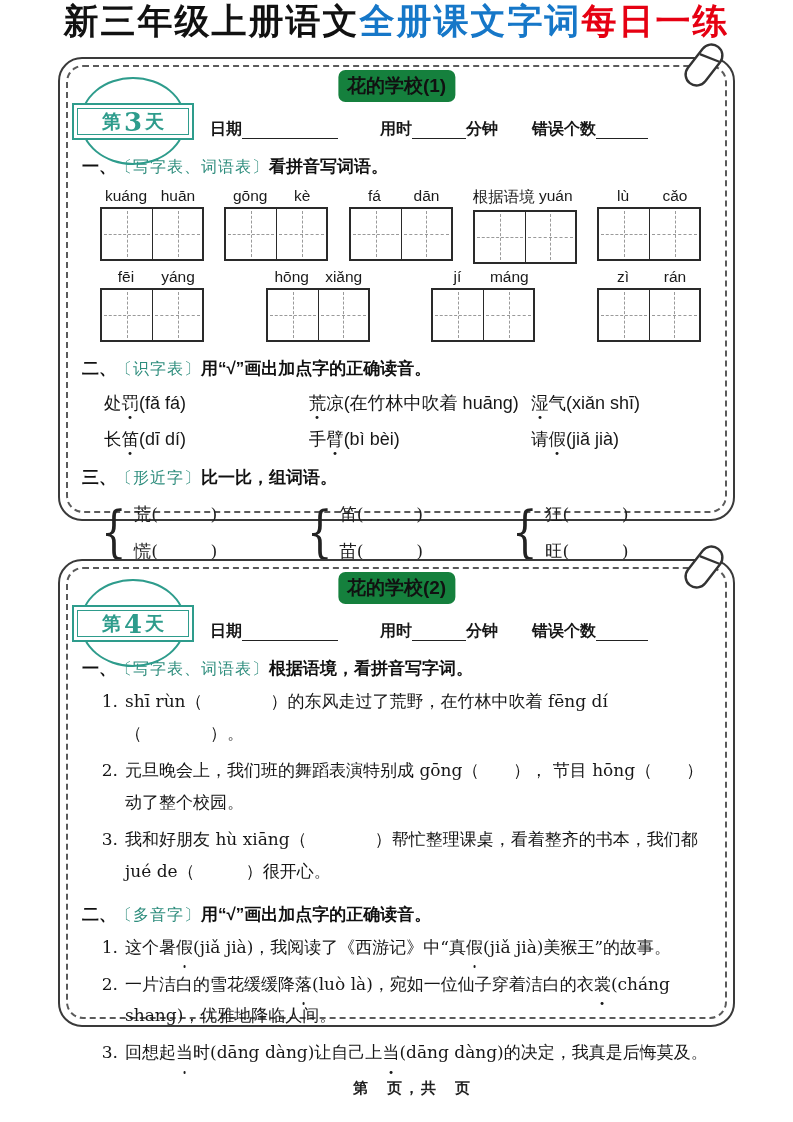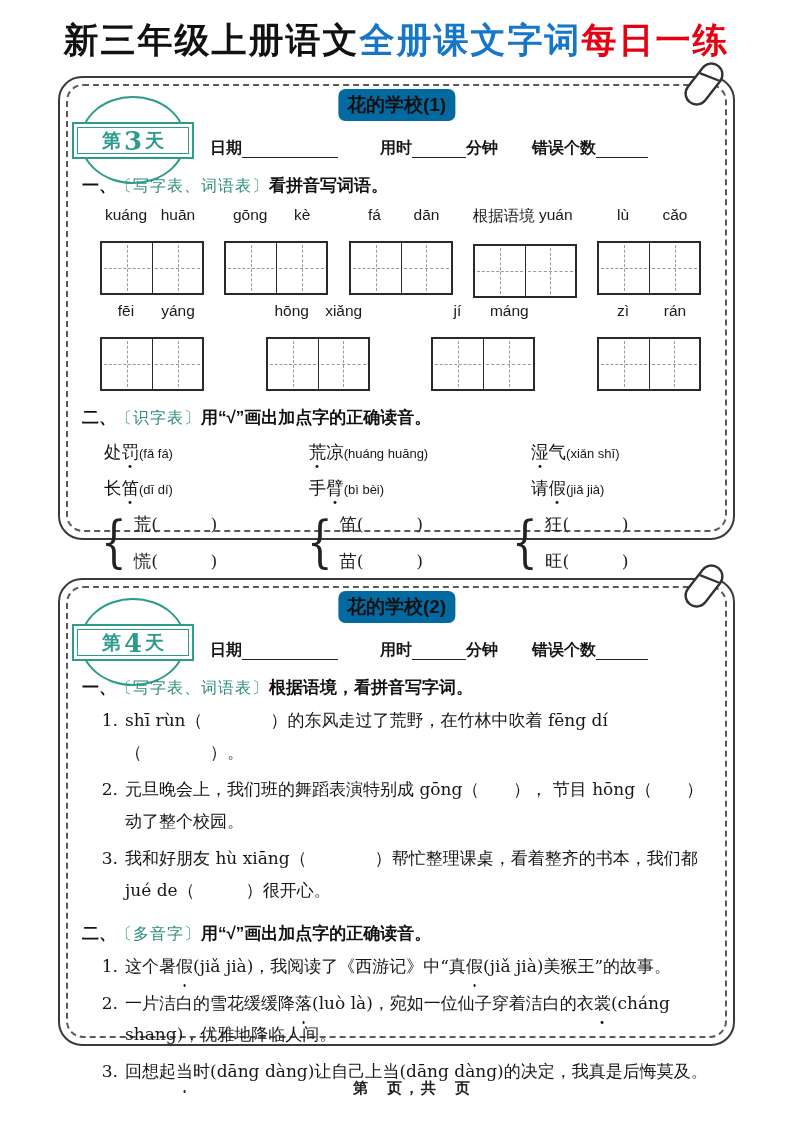--- a/index.html
+++ b/index.html
@@ -4,21 +4,21 @@
 <style>
   * { margin:0; padding:0; box-sizing:border-box; }
   html,body { background:#ffffff; }
   .page {
     position:relative; width:793px; height:1122px; margin:0 auto;
     background:#ffffff; overflow:hidden;
     font-family:"Liberation Sans", sans-serif; color:#1f1f1f;
   }
   
   .page-title {
-    text-align:center; padding-top:20px;
+    text-align:center; padding-top:1px;
     font-family:"DejaVu Serif", serif; font-weight:800;
     font-size:35px; letter-spacing:2px; line-height:1.15;
   }
   .t-black { color:#111111; }
   .t-blue  { color:#1677c8; }
   .t-red   { color:#e60012; }
 
   
   .cards { margin:16px 58px 0 58px; }
   .card {
@@ -33,21 +33,21 @@
   .card.c2 .card-inner { height:452px; }
 
   .paperclip {
     position:absolute; top:-20px; right:14px; transform:rotate(38deg);
     z-index:3;
   }
 
   
   .lesson-badge {
     position:absolute; top:3px; left:50%; transform:translateX(-50%);
-    background:#0369a1; color:#111; border-radius:7px;
+    background:#15803d; color:#111; border-radius:7px;
     padding:3px 9px; font-size:19px; font-weight:700; white-space:nowrap;
     z-index:2;
   }
 
   
   .day-badge { position:absolute; left:4px; top:10px; width:122px; height:88px; z-index:2; }
   .day-badge .ellipse {
     position:absolute; left:8px; top:0; width:106px; height:88px;
     border:2.5px solid #2e9c8c; border-radius:50%; background:transparent;
   }
@@ -76,36 +76,36 @@
   .sec-num, .sec-title { font-weight:700; color:#111; }
   .sec-tag {
     font-family:"DejaVu Serif", serif; color:#2e8d7d; font-weight:400;
     font-size:16px; letter-spacing:1px;
   }
 
   
   .pin-rows { padding:4px 24px 0 32px; }
   .pin-row { display:flex; justify-content:space-between; margin-top:4px; }
   .pword { display:flex; flex-direction:column; align-items:center; }
-  .pylabel { display:flex; width:104px; font-size:15.5px; color:#1a1a1a; margin-bottom:17px; }
+  .pylabel { display:flex; width:104px; font-size:15.5px; color:#1a1a1a; margin-bottom:2px; }
   .pylabel span { flex:1; text-align:center; white-space:nowrap; }
   .grid2 { display:flex; border:2px solid #2a2a2a; background:#fff; }
   .gcell { position:relative; width:50px; height:50px; }
   .gcell + .gcell { border-left:1.8px solid #2a2a2a; }
   .gcell::before { content:""; position:absolute; left:50%; top:2px; bottom:2px; border-left:1px dashed #9a9a9a; }
   .gcell::after  { content:""; position:absolute; top:50%; left:2px; right:2px; border-top:1px dashed #9a9a9a; }
 
   
   .choice-grid {
     margin:10px 16px 0 36px; display:grid;
     grid-template-columns:1.15fr 1.25fr 1fr; row-gap:12px;
     font-family:"DejaVu Serif", serif; font-size:17.5px; color:#161616;
   }
   .choice-item { white-space:nowrap; }
-  .cchoices { font-family:"Liberation Sans", sans-serif; font-size:13px; }
+  .cchoices { font-family:"Liberation Sans", sans-serif; font-size:18px; }
 
   
   .dotchar { position:relative; display:inline-block; }
   .dotchar::after {
     content:""; position:absolute; left:50%; bottom:-0.26em;
     transform:translateX(-50%); width:0.17em; height:0.17em;
     border-radius:50%; background:#1c1c1c;
   }
 
   
@@ -272,27 +272,30 @@
                 </div>
               </div>
             </div>
           </div>
 
         <div class="sec-head">
           <span class="sec-num">二、</span><span class="sec-tag">〔识字表〕</span><span class="sec-title">用“√”画出加点字的正确读音。</span>
         </div>
         <div class="choice-grid">
             <div class="choice-item"><span class="cword"><span>处</span><span class="dotchar">罚</span></span><span class="cchoices">(fǎ fá)</span></div>
-            <div class="choice-item"><span class="cword"><span class="dotchar">荒</span><span>凉</span></span><span class="cchoices">(huáng huāng)</span></div>
+            <div class="choice-item"><span class="cword"><span class="dotchar">荒</span><span>凉</span></span><span class="cchoices">(在竹林中吹着 huāng)</span></div>
             <div class="choice-item"><span class="cword"><span class="dotchar">湿</span><span>气</span></span><span class="cchoices">(xiǎn shī)</span></div>
             <div class="choice-item"><span class="cword"><span>长</span><span class="dotchar">笛</span></span><span class="cchoices">(dī dí)</span></div>
             <div class="choice-item"><span class="cword"><span>手</span><span class="dotchar">臂</span></span><span class="cchoices">(bì bèi)</span></div>
             <div class="choice-item"><span class="cword"><span>请</span><span class="dotchar">假</span></span><span class="cchoices">(jiǎ jià)</span></div>
           </div>
 
+        <div class="sec-head">
+          <span class="sec-num">三、</span><span class="sec-tag">〔形近字〕</span><span class="sec-title">比一比，组词语。</span>
+        </div>
         <div class="pairs-row">
             <div class="pair">
               <span class="brace">{</span>
               <div class="pair-col"><div>荒(　　　)</div><div>慌(　　　)</div></div>
             </div>
             <div class="pair">
               <span class="brace">{</span>
               <div class="pair-col"><div>笛(　　　)</div><div>苗(　　　)</div></div>
             </div>
             <div class="pair">

